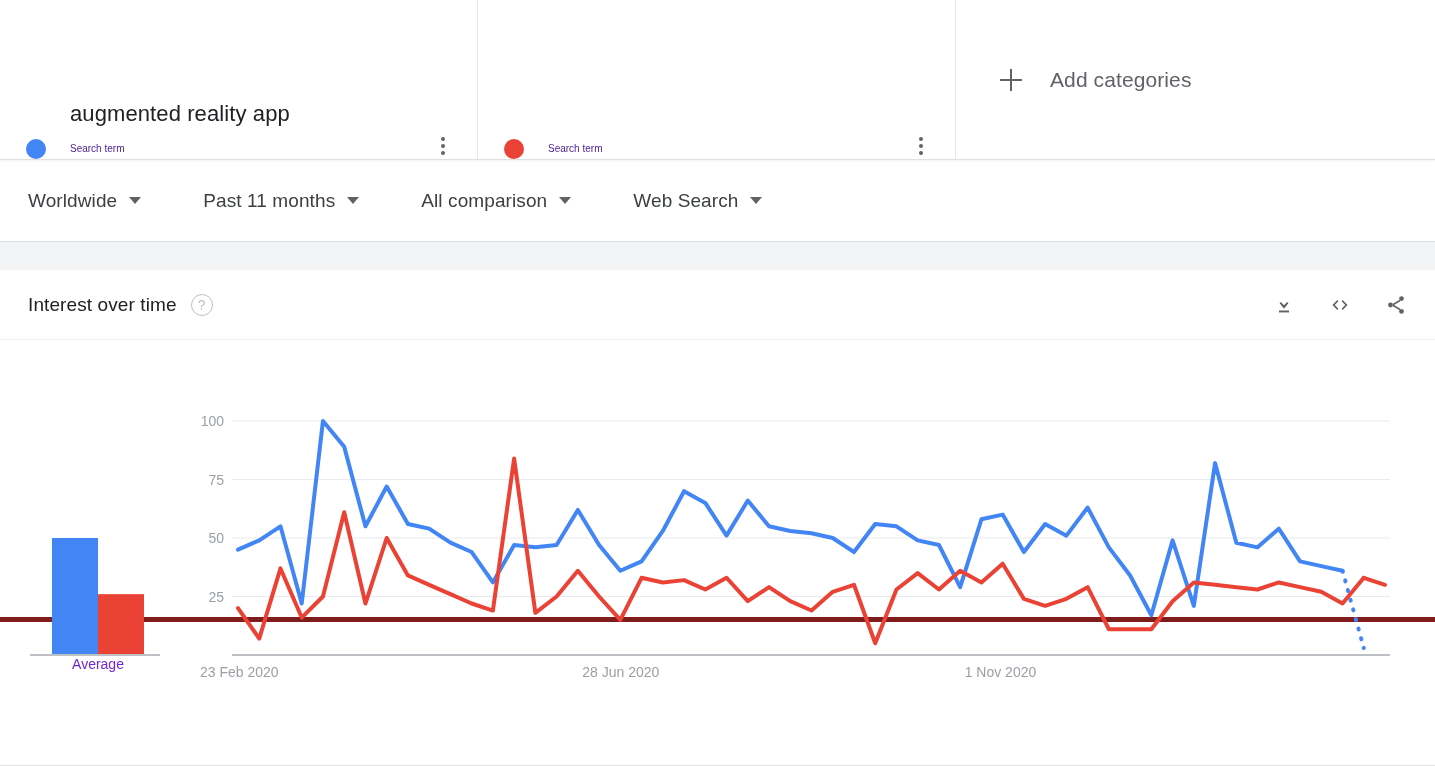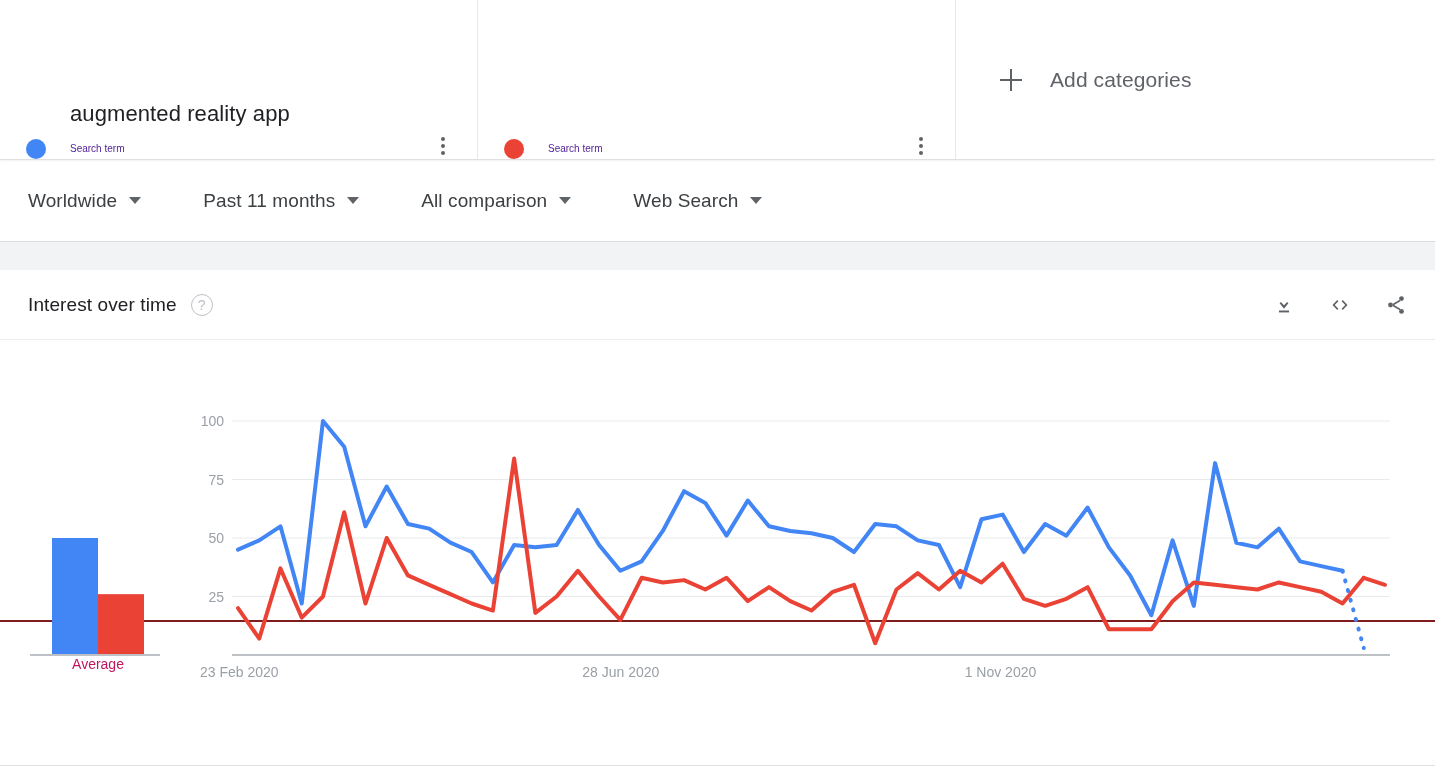--- a/index.html
+++ b/index.html
@@ -105,21 +105,21 @@
     border-right:6px solid transparent;
     border-top:7px solid #5f6368;
   }
 
   
   .grey-gap { height: 28px; background:#f1f3f4; }
 
   
   .iot-card {
     background:#fff;
-    border-bottom: 2px solid #7f1d1d;
+    border-bottom: 5px solid #7f1d1d;
     height: 352px;
     position:relative;
   }
   .iot-header {
     height: 70px;
     display:flex; align-items:center;
     padding: 0 26px 0 28px;
     border-bottom: 1px solid #ececec;
   }
   .iot-title { font-size:19px; color:#202124; letter-spacing:0.1px; }
@@ -135,21 +135,21 @@
   .act-btn { cursor:pointer; display:flex; align-items:center; justify-content:center; width:26px; height:26px; color:#5f6368; }
 
   
   .chart-area { position:relative; height: 380px; }
   .chart-svg { position:absolute; left:0; top:0; }
 
   .avg-label {
     position:absolute;
     left: 58px; top: 656px;
     width: 80px; text-align:center;
-    font-size:14px; color:#be185d;
+    font-size:14px; color:#6d28d9;
   }
   .axis-text { font-size:14px; fill:#9aa0a6; font-family:"Liberation Sans", sans-serif; }
   .axis-text-right { text-anchor:end; }
   .bottom-strip { position:absolute; left:0; top:765px; width:100%; height:1px; background:#e0e0e0; }
 </style>
 </head>
 <body>
 
 <div class="page">
 

